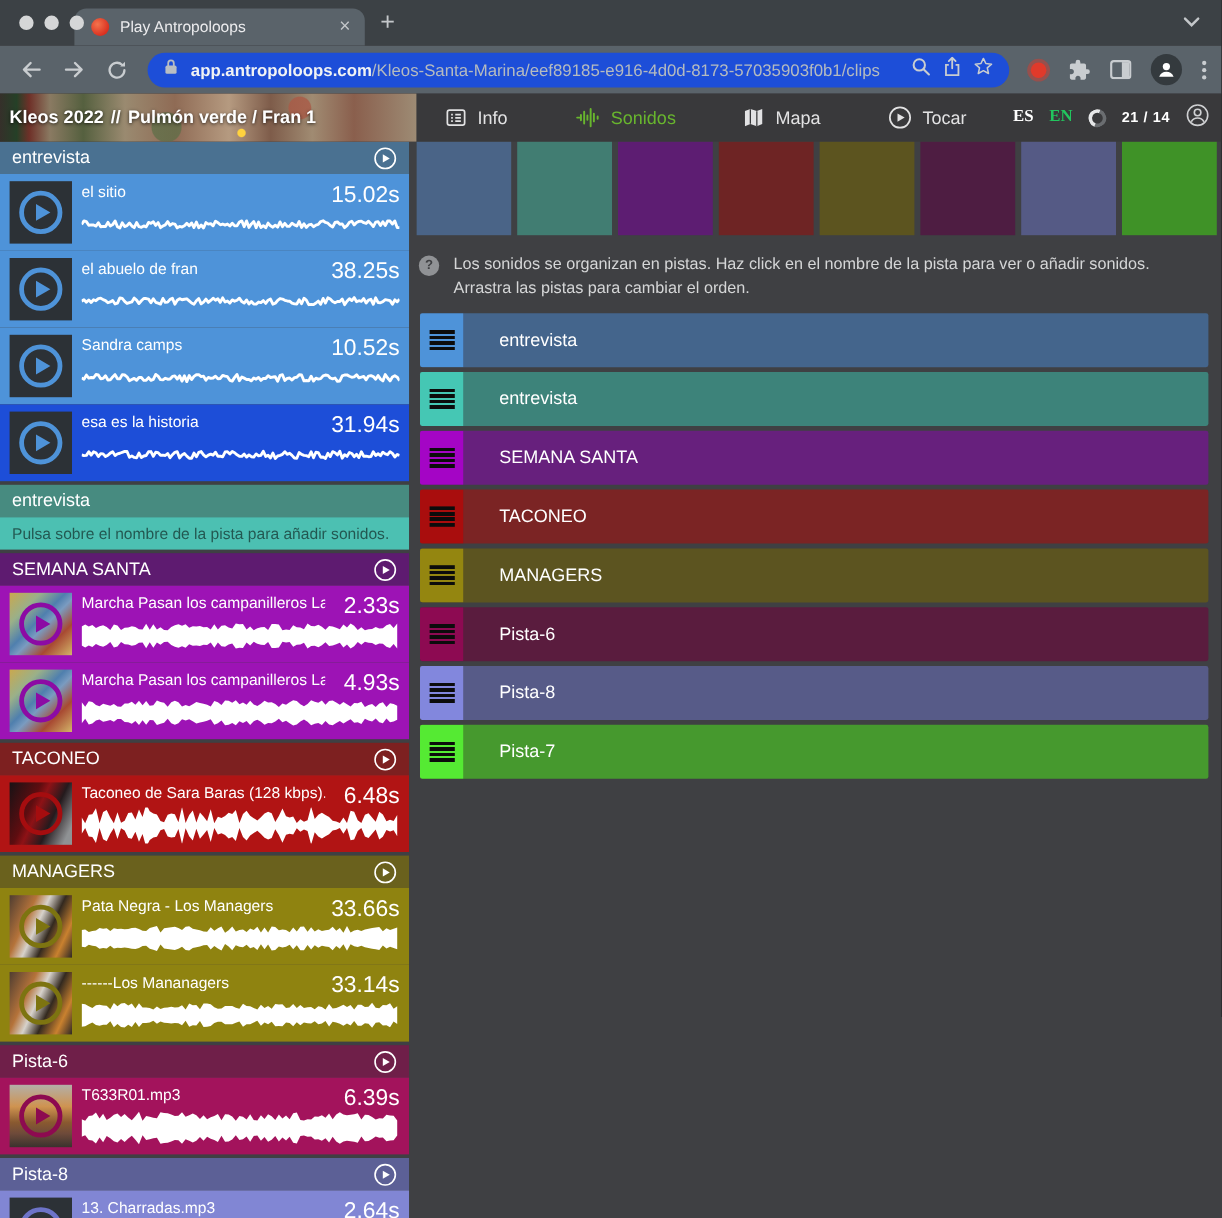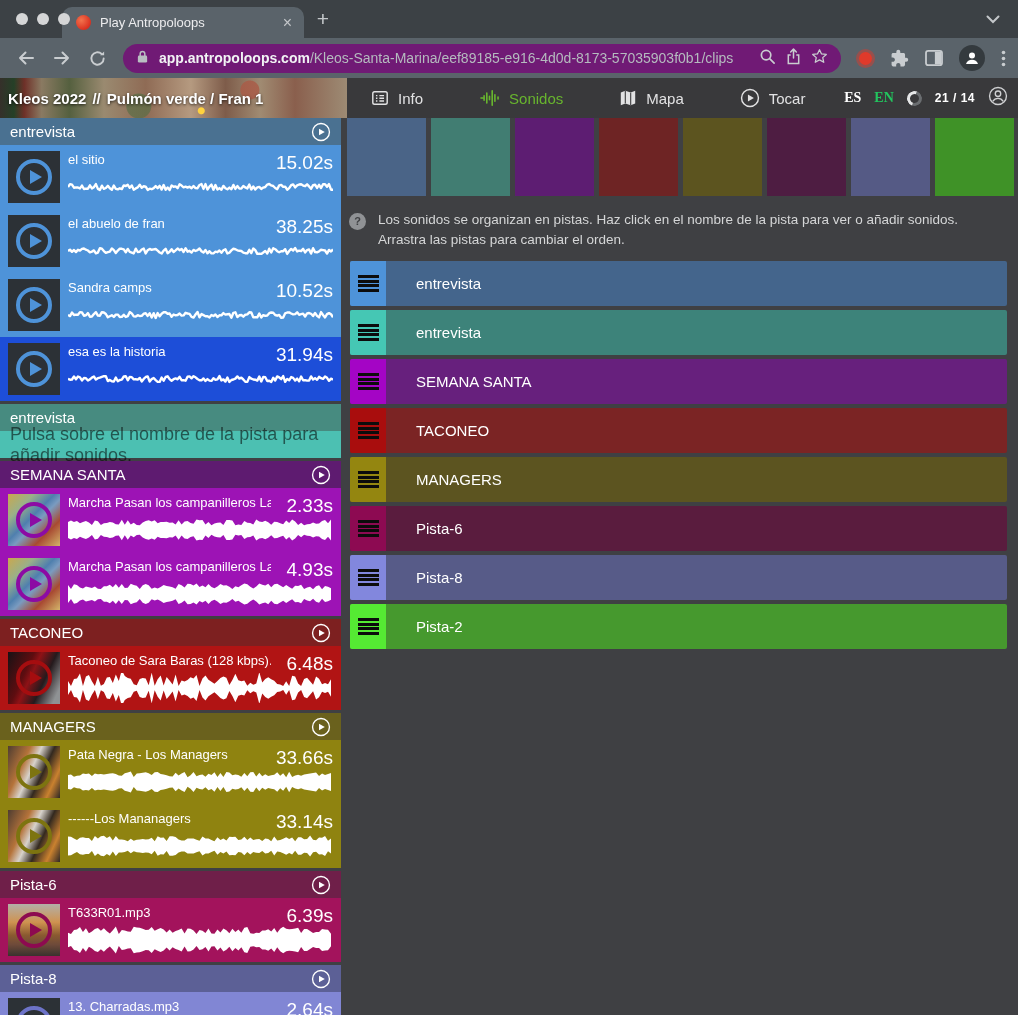--- a/index.html
+++ b/index.html
@@ -15,21 +15,21 @@
          display:flex; align-items:center; gap:9px; padding:0 10px 0 14px; color:#ececee; font-size:13px; }
   .favicon { width:15px; height:15px; border-radius:50%; background:radial-gradient(circle at 35% 35%, #f3734d, #d92f1f 72%); flex:none; }
   .tab-title { white-space:nowrap; overflow:hidden; flex:1; }
   .tab-close { color:#c4c7ca; font-size:16px; line-height:1; padding:0 2px; }
   .newtab { width:30px; height:30px; align-self:center; margin-left:4px; color:#c4c7ca; font-size:21px;
             display:flex; align-items:center; justify-content:center; }
   .tab-chevron { margin-left:auto; margin-right:18px; align-self:center; }
 
   .toolbar { height:40px; background:#5a636a; display:flex; align-items:center; gap:16px; padding:0 12px 0 16px; }
   .tbtn { display:flex; align-items:center; }
-  .omnibox { flex:1; height:29px; background:#701a75; border-radius:15px; display:flex; align-items:center; gap:10px; padding:0 13px; overflow:hidden; }
+  .omnibox { flex:1; height:29px; background:#1d4ed8; border-radius:15px; display:flex; align-items:center; gap:10px; padding:0 13px; overflow:hidden; }
   .url { font-size:14px; white-space:nowrap; overflow:hidden; flex:1; }
   .url .dom { color:#f1f3f4; font-weight:bold; }
   .url .path { color:#b5bbbf; }
   .rec { width:13px; height:13px; border-radius:50%; background:#e03a2b; box-shadow:0 0 0 3px rgba(224,58,43,.45); margin:0 2px; }
   .avatar { width:26px; height:26px; border-radius:50%; background:#343a3e; display:flex; align-items:center; justify-content:center; }
 
   
   .appheader { height:40px; background:#39393b; display:flex; align-items:center; }
   .banner { width:347px; height:40px; flex:none; position:relative; overflow:hidden;
     background:
@@ -48,21 +48,21 @@
   .lang.dim { color:#22c55e; }
   .loader { width:15px; height:15px; border-radius:50%; border:3px solid #6a6d70; border-top-color:#e6e7e8; border-left-color:#e6e7e8; transform:rotate(-25deg); }
   .counter { color:#fff; font-size:12px; font-weight:bold; letter-spacing:.5px; }
 
   
   .content { display:flex; height:897px; }
   .sidebar { width:341px; flex:none; background:#3f4043; overflow:hidden; }
   .t-sec { margin-bottom:3px; }
   .t-head { height:27px; display:flex; align-items:center; padding:0 10px; color:#fff; font-size:15px; }
   .hplay { margin-left:auto; display:flex; }
-  .t-help { height:27px; display:flex; align-items:center; padding:0 10px; font-size:18px; color:rgba(0,0,0,.55); }
+  .t-help { height:27px; display:flex; align-items:center; padding:0 10px; font-size:13px; color:rgba(0,0,0,.55); }
   .clip { height:64px; position:relative; }
   .thumb { position:absolute; left:8px; top:6px; width:52px; height:52px; }
   .th-dark { background:#2c3136; }
   .th-virgin { background:linear-gradient(135deg,#caa84e,#9ab089 25%,#4f7fae 45%,#7a9bc0 55%,#a84a32 75%,#d3b56a 100%); }
   .th-taconeo { background:linear-gradient(115deg,#171215,#5e0d10 35%,#8e1216 45%,#241a1d 65%,#8f9294 90%); }
   .th-band { background:linear-gradient(115deg,#4f3d31,#b5733a 30%,#d7d2cb 45%,#33291f 62%,#c9812f 82%,#2e2825); }
   .th-arch { background:linear-gradient(180deg,#b3afa8,#cf9350 35%,#8a5a30 60%,#6e4a3a 78%,#3a322e); }
   .ov { position:absolute; inset:0; display:flex; align-items:center; justify-content:center; }
   .ring { width:36px; height:36px; border-radius:50%; border:4px solid currentColor; display:flex; align-items:center; justify-content:center; }
   .tri { width:0; height:0; border-left:12px solid currentColor; border-top:7px solid transparent; border-bottom:7px solid transparent; margin-left:4px; }
@@ -499,18 +499,18 @@
           <div class="row" style="background:#575b88">
             <div class="handle" style="background:#8287dd">
               <span class="bars"></span>
             </div>
             <div class="row-label">Pista-8</div>
           </div>
           <div class="row" style="background:#46992e">
             <div class="handle" style="background:#55ea33">
               <span class="bars"></span>
             </div>
-            <div class="row-label">Pista-2</div>
+            <div class="row-label">Pista-7</div>
           </div>
         </div>
     </main>
   </div>
 </div>
 
 </body></html>

